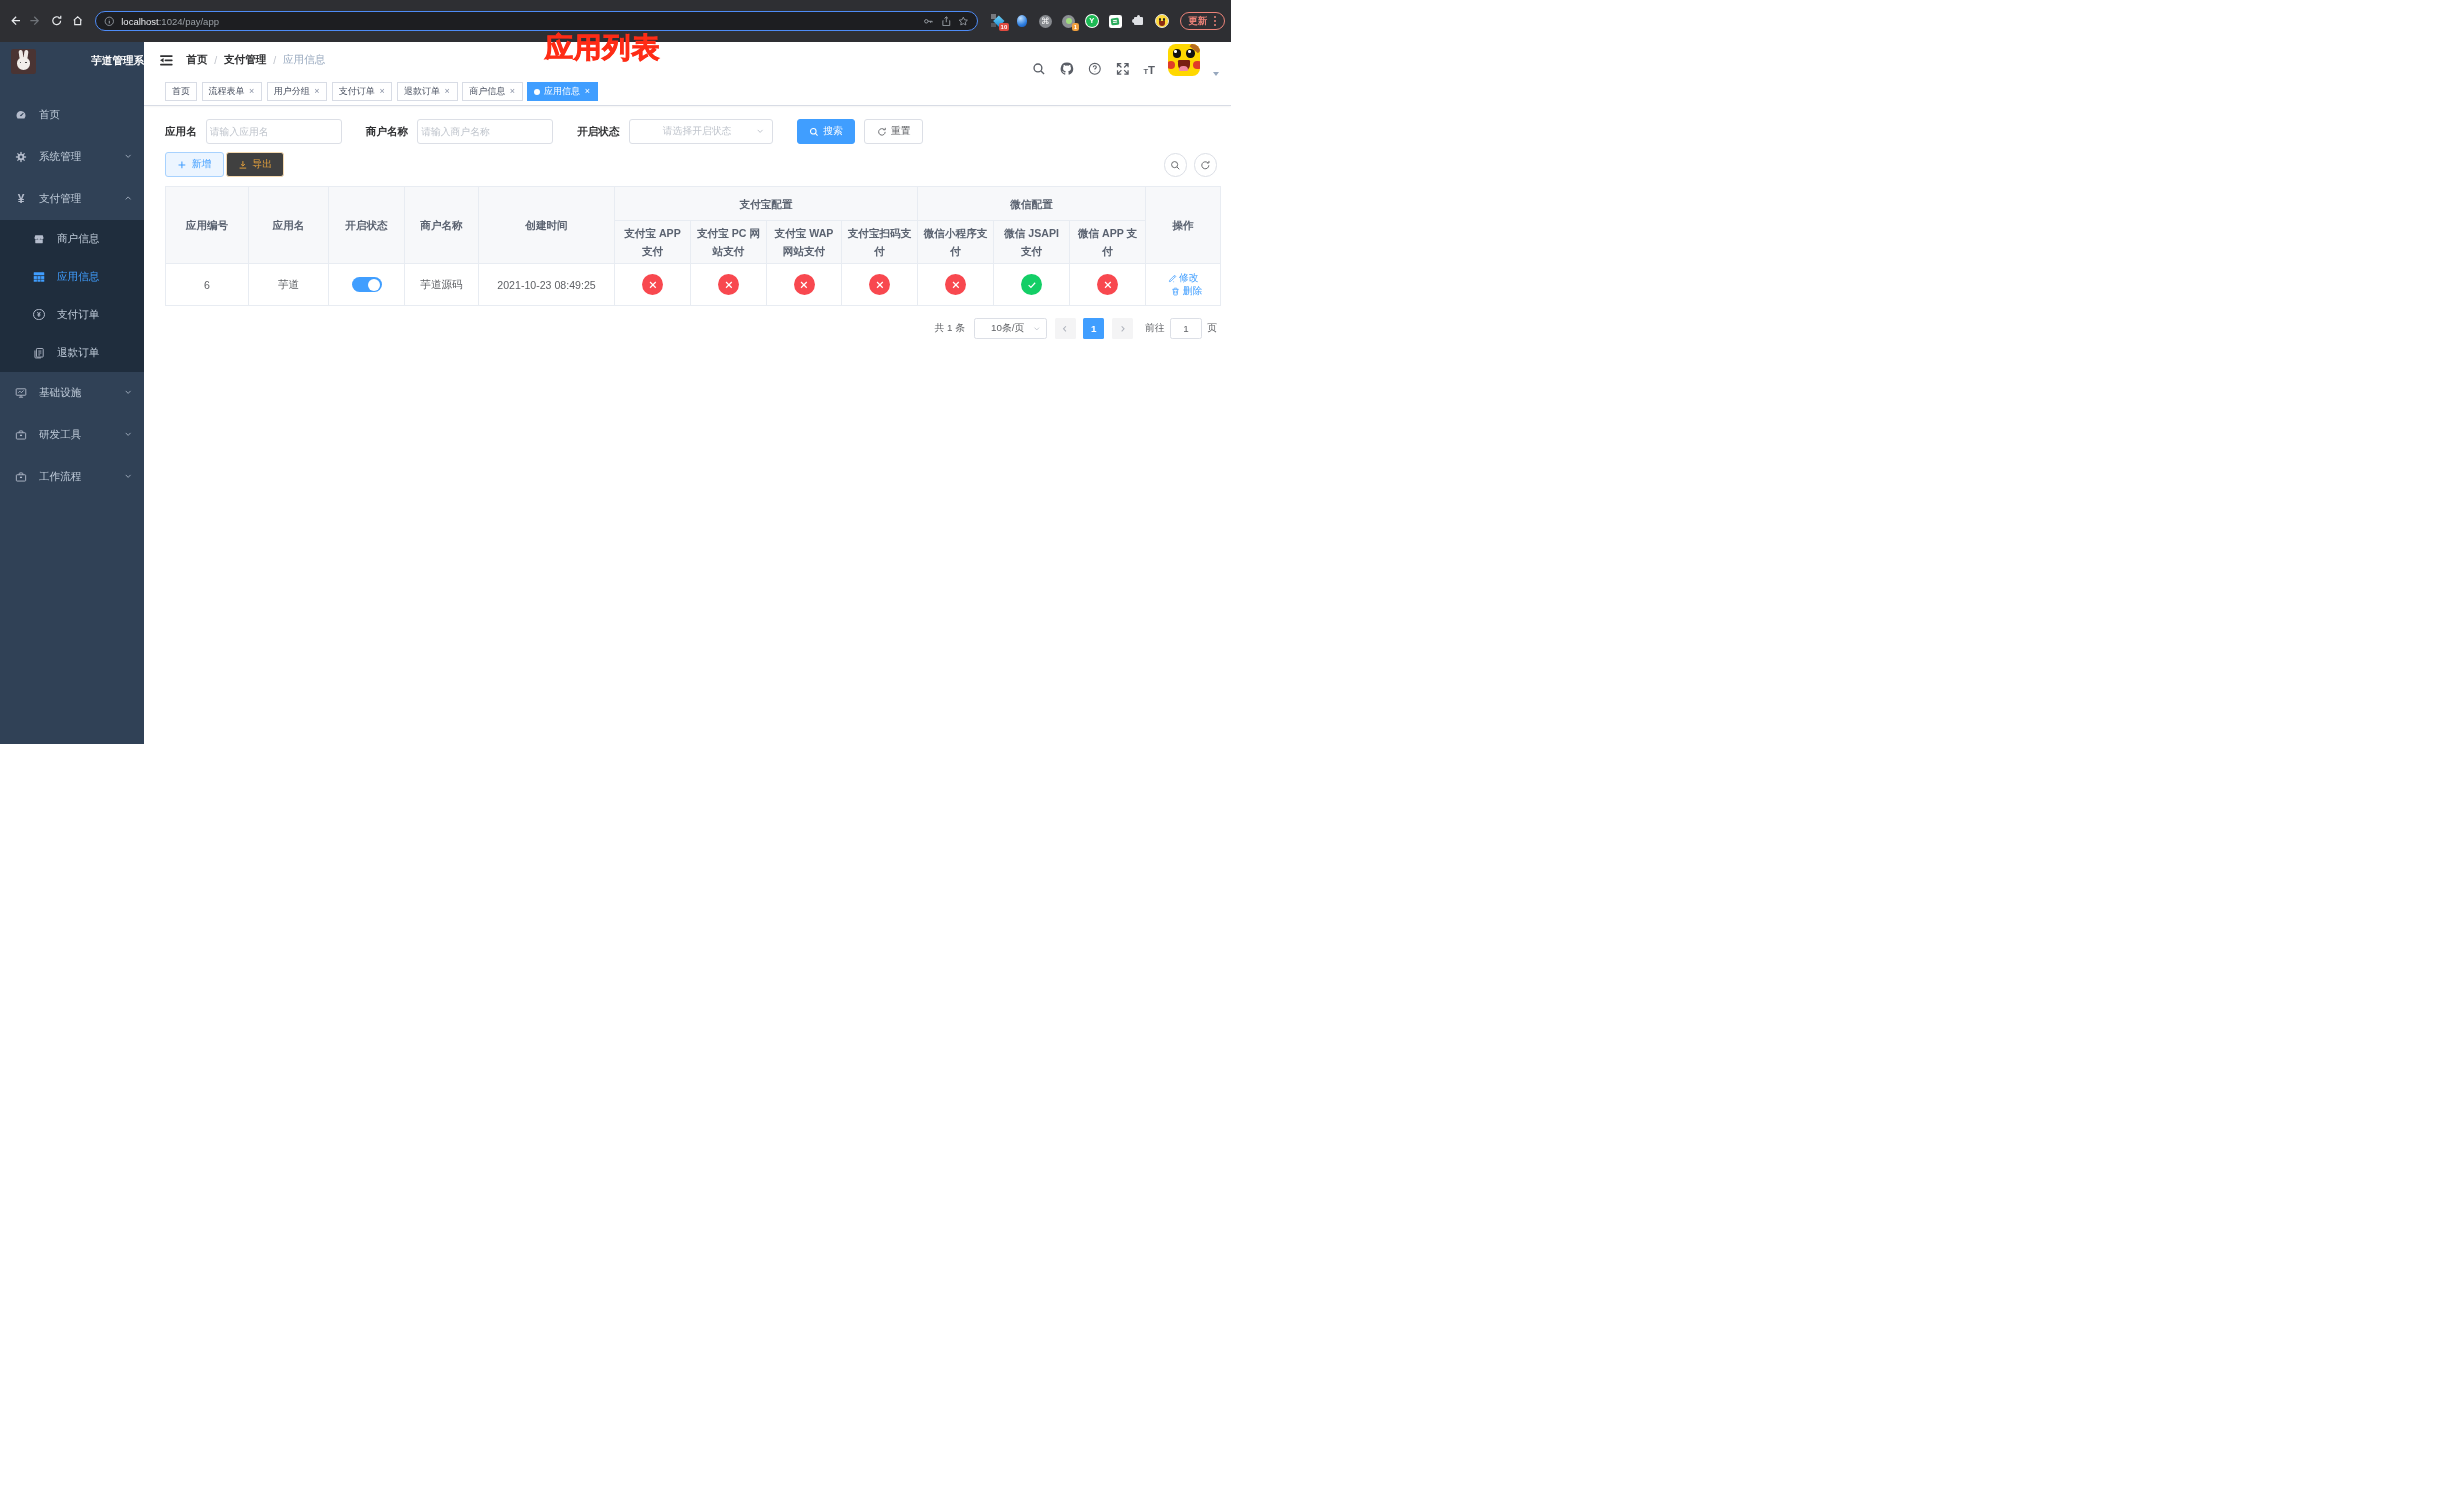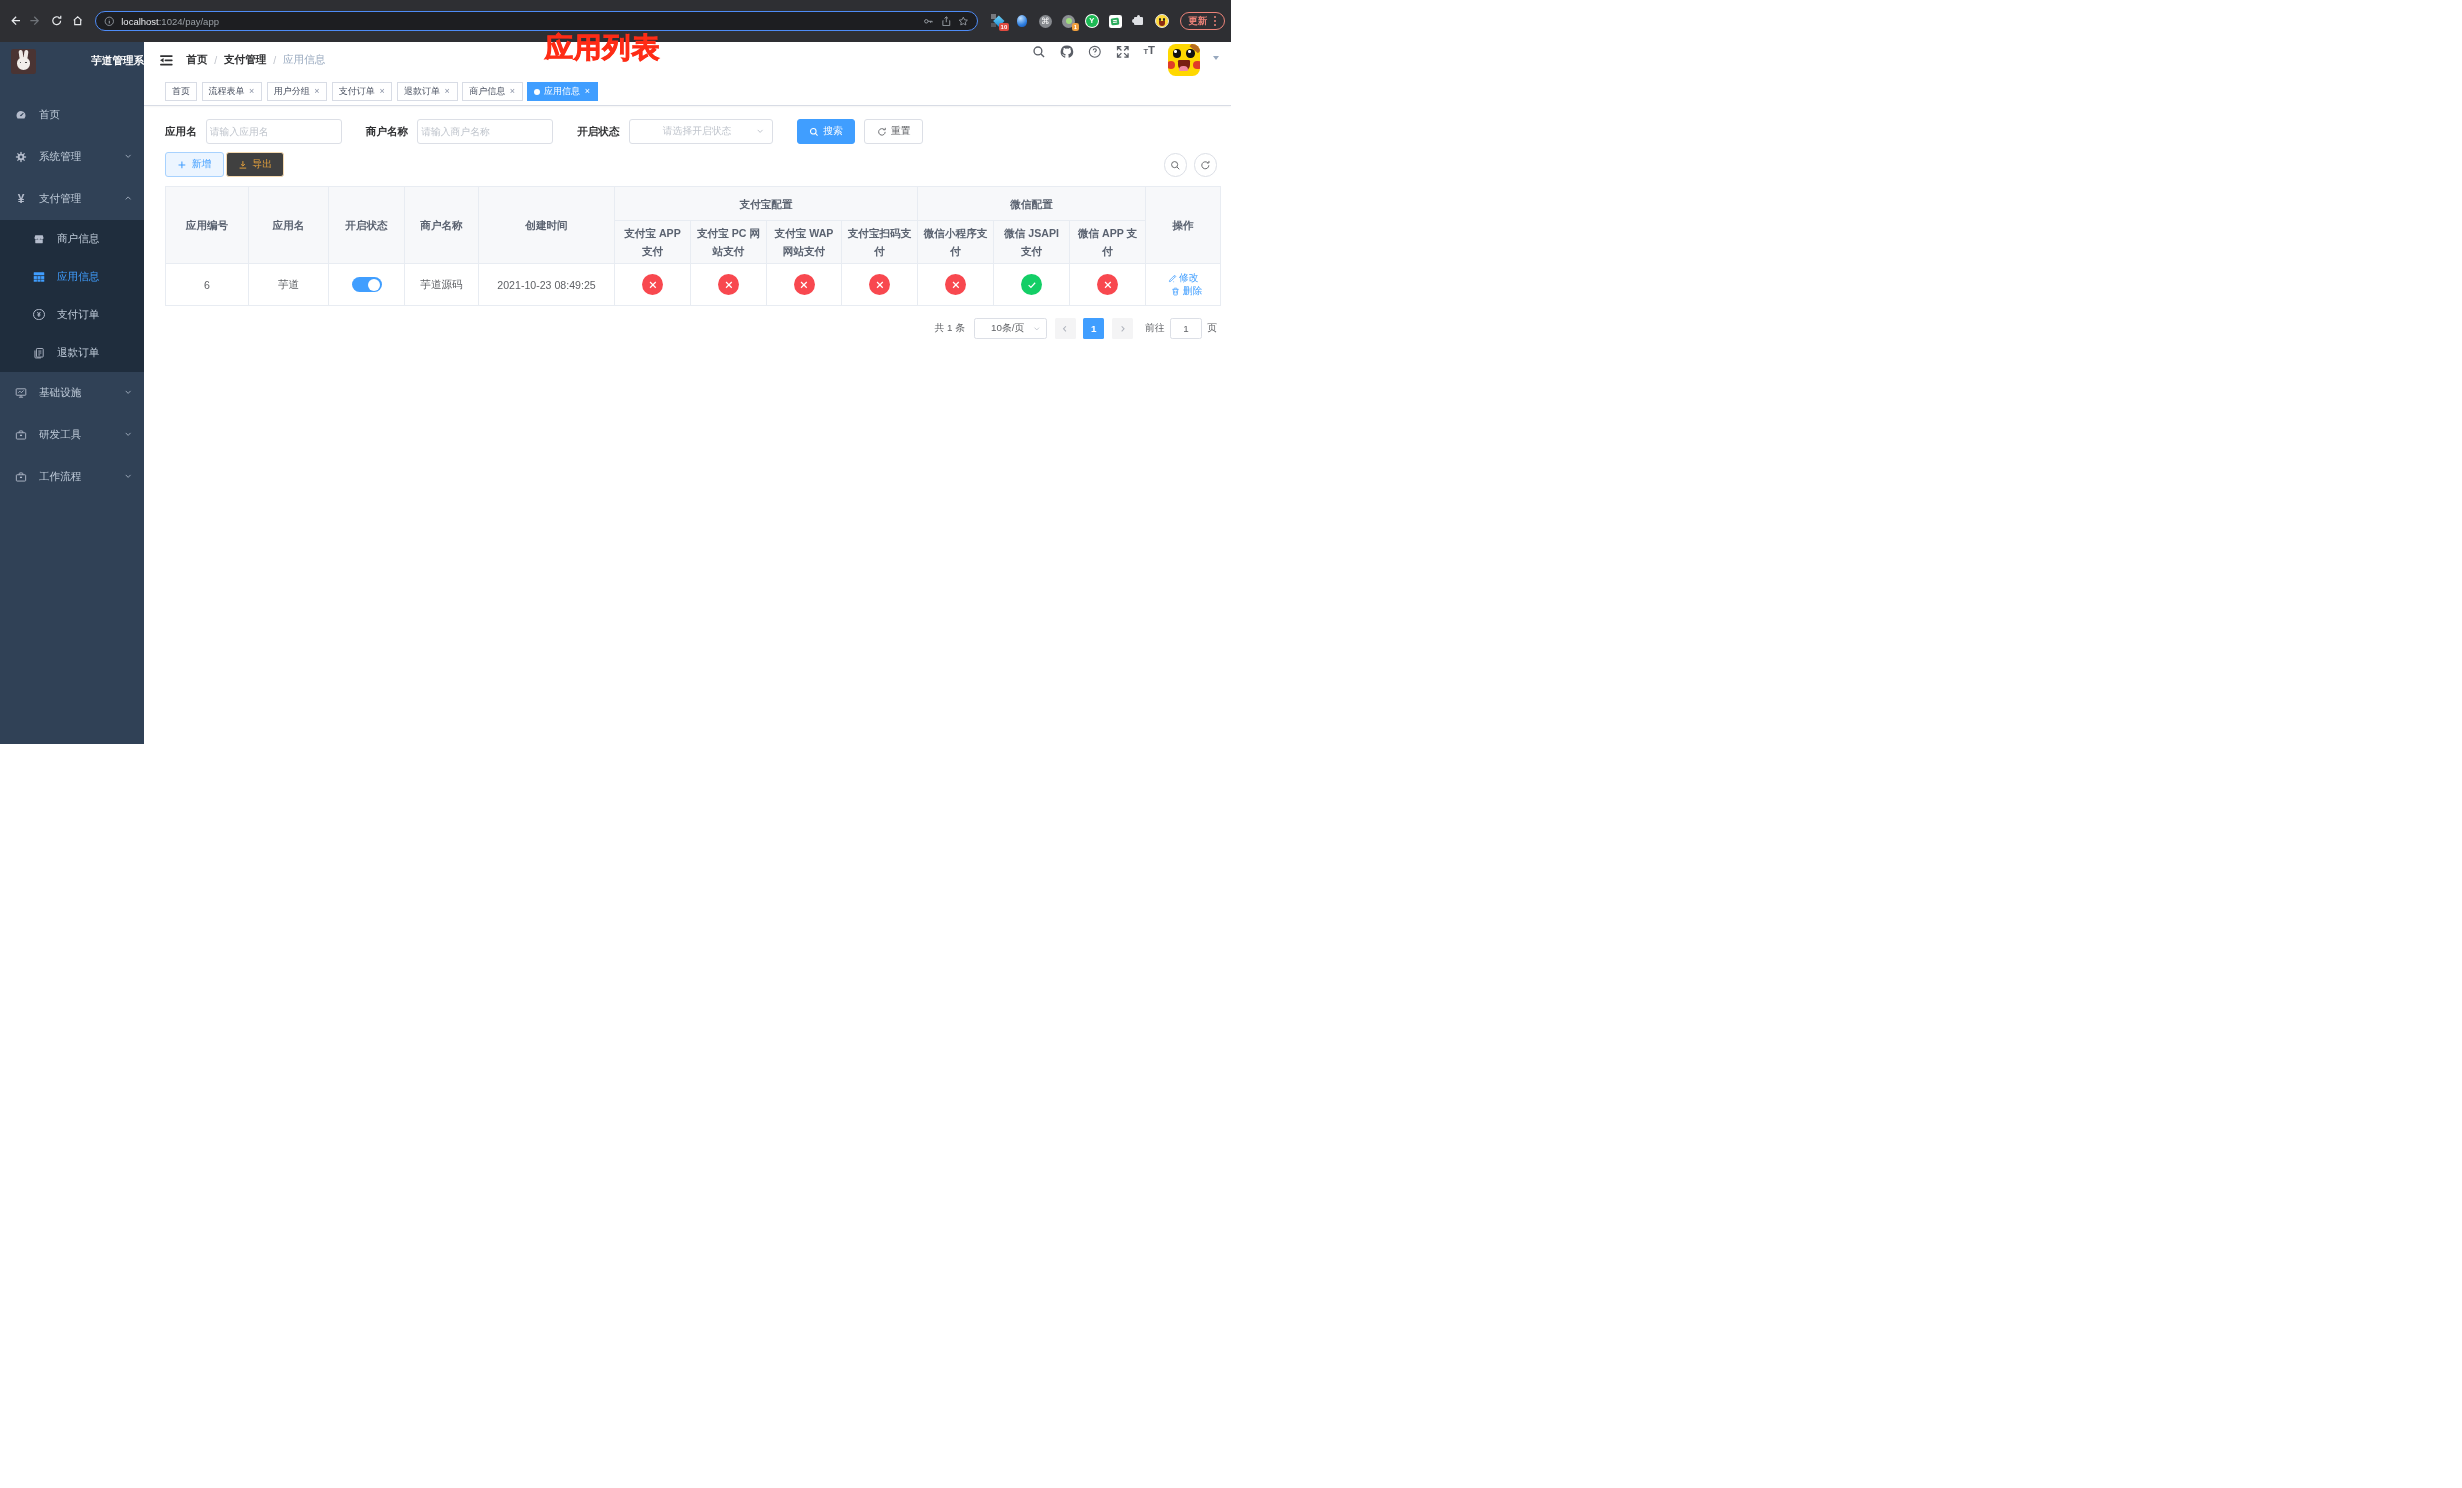--- a/index.html
+++ b/index.html
@@ -70,21 +70,21 @@
   .yen-glyph { font-size:12px; font-weight:800; color:#b4bccc; line-height:1; }
   .yen-circle { width:11.4px; height:11.4px; border:1px solid #b4bccc; border-radius:50%; font-size:6.8px; font-weight:700; color:#b4bccc; display:flex; align-items:center; justify-content:center; }
 
   .main { flex:1; min-width:0; display:flex; flex-direction:column; background:#fff; }
   .navbar { height:36px; display:flex; align-items:center; padding:0 12px 0 13.6px; background:#fff; position:relative; }
   .hamburger { width:16.7px; height:16.7px; cursor:pointer; display:flex; align-items:center; justify-content:center; color:#303133; }
   .breadcrumb { display:flex; align-items:center; gap:6.8px; margin-left:12px; font-size:10.6px; }
   .bc-link { color:#303133; font-weight:600; cursor:pointer; }
   .bc-sep { color:#c0c4cc; }
   .bc-current { color:#97a8be; }
-  .nav-right { margin-left:auto; display:flex; align-items:flex-start; gap:13px; }
+  .nav-right { margin-left:auto; display:flex; align-items:flex-end; gap:13px; }
   .nico { width:15px; height:15px; color:#5a5e66; cursor:pointer; display:flex; align-items:center; justify-content:center; }
   .nico svg { width:13.6px; height:13.6px; }
   .tt-ic { font-weight:700; color:#5a5e66; font-size:11.4px; letter-spacing:0; cursor:pointer; }
   .tt-ic .small { font-size:7.6px; }
   .avatar { width:32px; height:32px; border-radius:7.6px; background:#ffd800; position:relative; overflow:hidden; cursor:pointer; flex:none; }
   .avatar .eye { position:absolute; top:5.3px; width:8.3px; height:8.3px; border-radius:50%; background:#111; }
   .avatar .eye::after { content:""; position:absolute; left:1.5px; top:1.1px; width:2.7px; height:2.7px; border-radius:50%; background:#fff; }
   .avatar .eye.l { left:4.5px; } .avatar .eye.r { right:5.3px; }
   .avatar .cheek { position:absolute; top:16.7px; width:8.3px; height:8.3px; border-radius:50%; background:#e03c28; }
   .avatar .cheek.l { left:-1.5px; } .avatar .cheek.r { right:-1.5px; }

